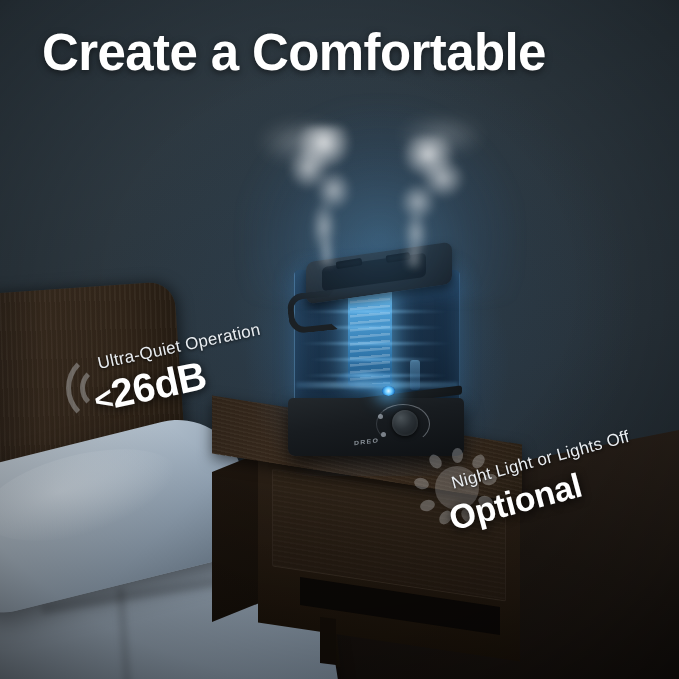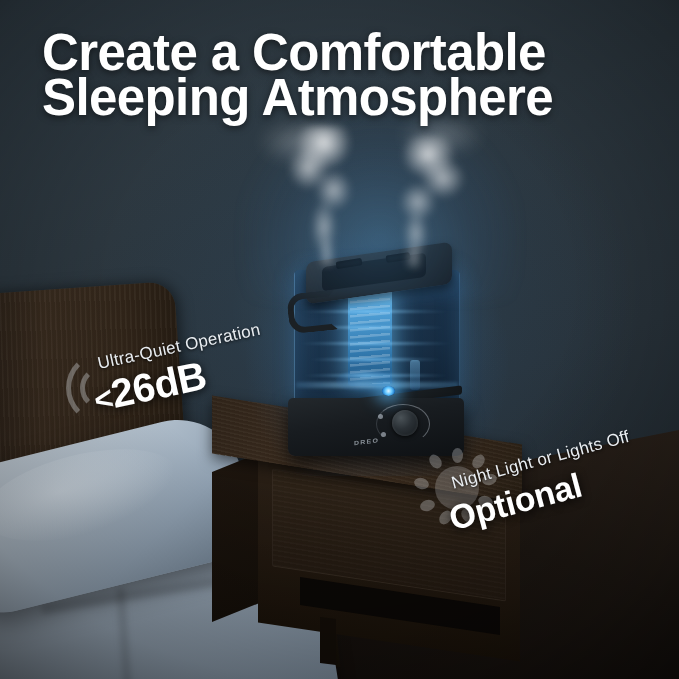--- a/index.html
+++ b/index.html
@@ -608,16 +608,15 @@
       <div class="sun-ray sr7"></div>
       <div class="sun-ray sr8"></div>
       <div class="sun-ray sr9"></div>
     </div>
     <div class="label-nightlight">Night Light or Lights Off</div>
     <div class="label-optional">Optional</div>
   </div>
 
   <div id="headline">
     <div class="hl-line">Create a Comfortable</div>
-    <div class="hl-line">Sleeping Atmosphere</div>
   </div>
 
 </div>
 
 </body></html>

